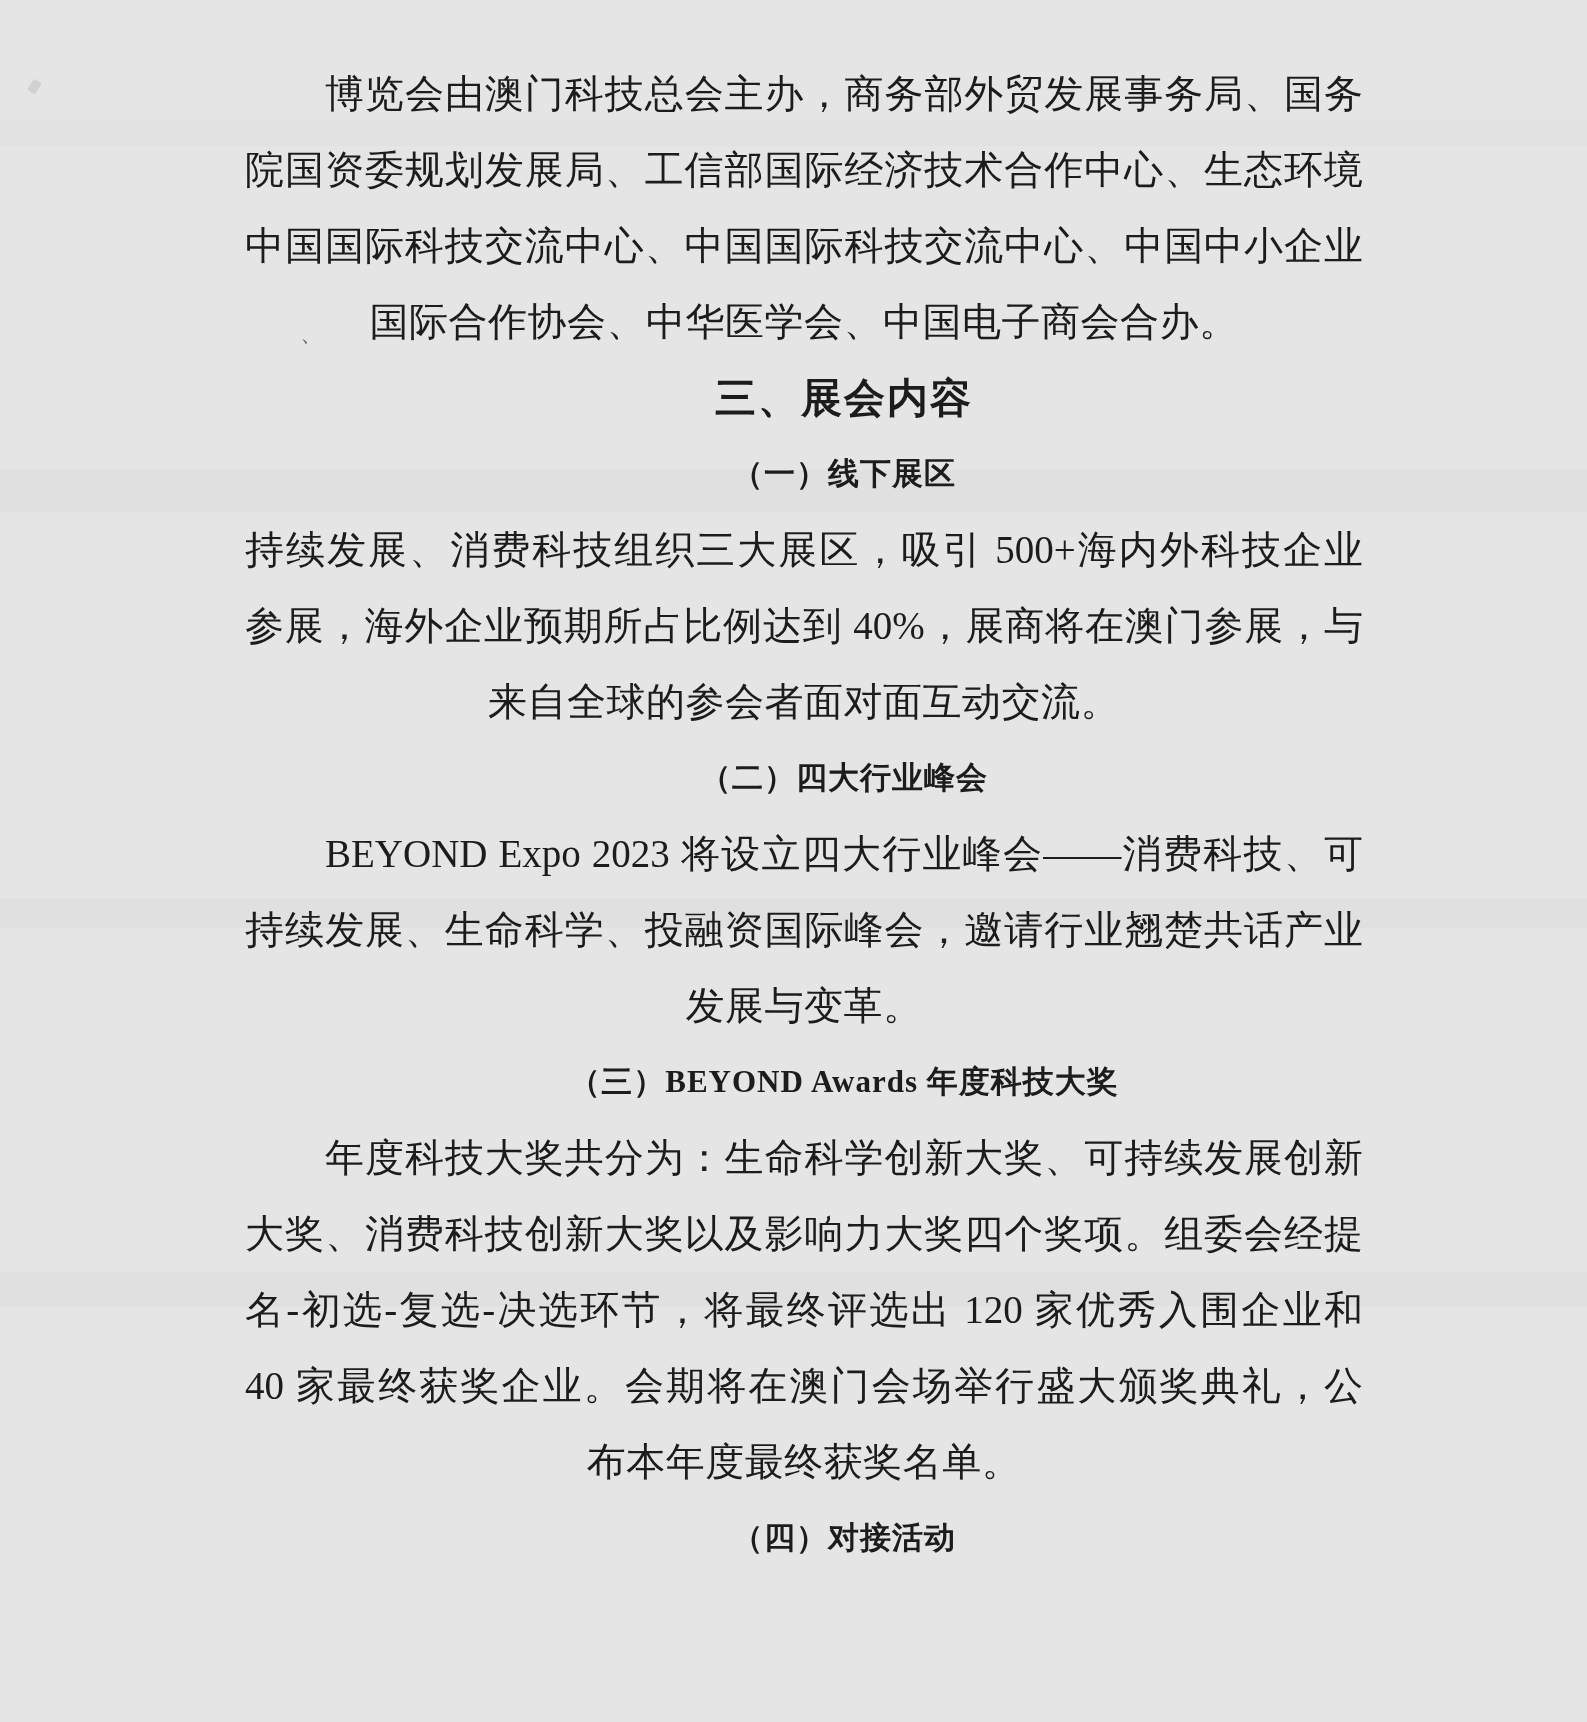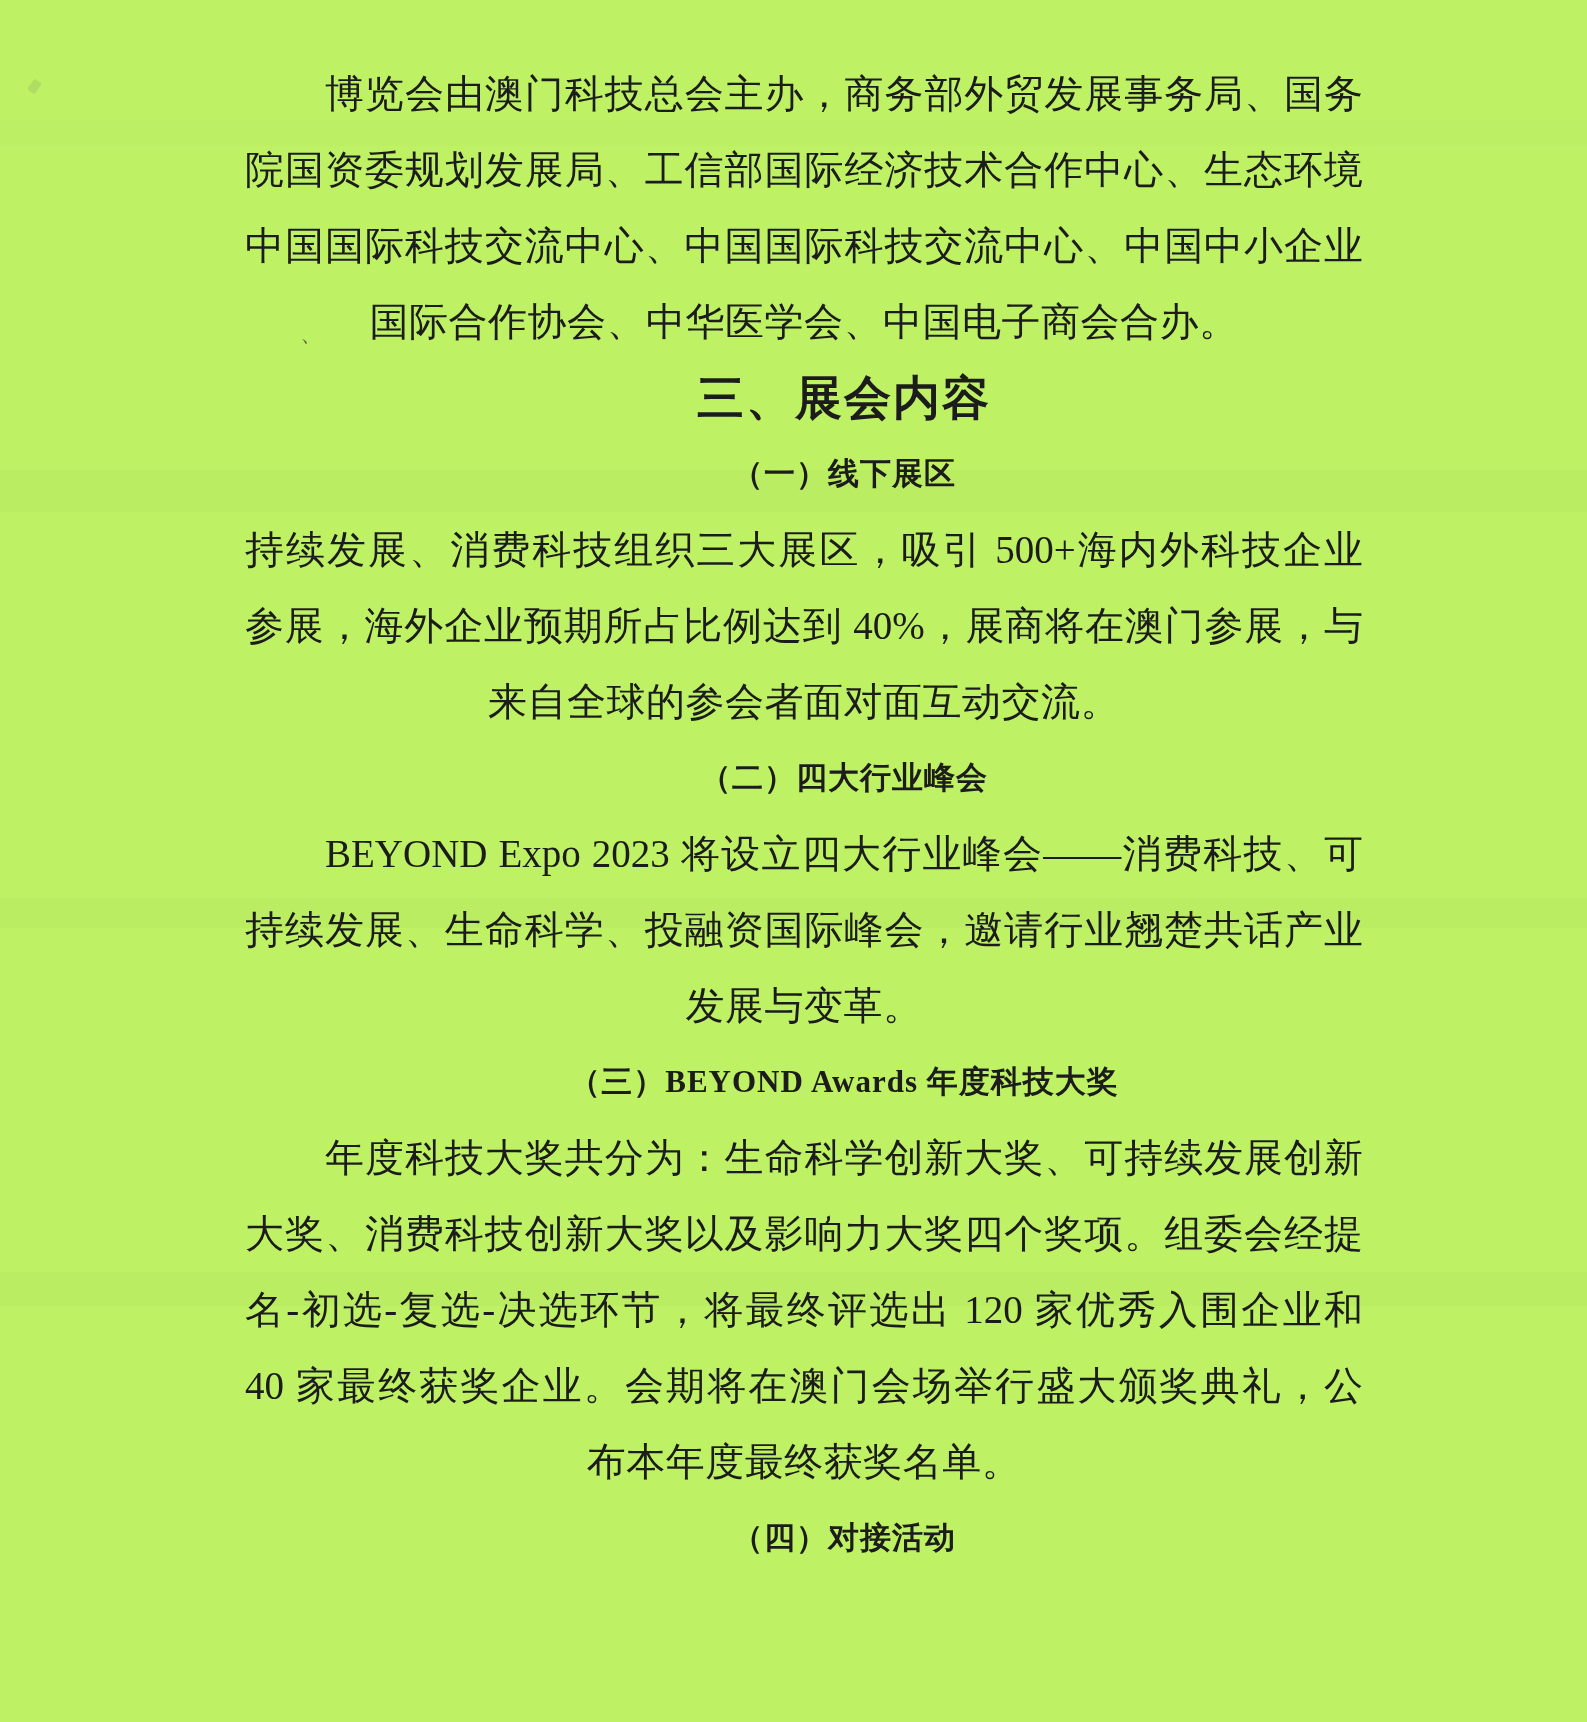--- a/index.html
+++ b/index.html
@@ -44,21 +44,21 @@
   .line.justify{
     white-space:normal;
     text-align:justify;
     text-align-last:justify;
     letter-spacing:0;
   }
   .line.indent{ text-indent:80px; }
   .line.h1{
     font-weight:bold;
     font-family:"Liberation Sans","DejaVu Sans",sans-serif;
-    font-size:47px;
+    font-size:41px;
     letter-spacing:2px;
   }
   .line.h2{
     font-weight:bold;
     font-size:31px;
     letter-spacing:1px;
   }
 
   
   .artifact{
@@ -76,21 +76,21 @@
     width:9px;height:13px;
     background:rgba(90,90,90,0.14);
     transform:rotate(35deg);
     border-radius:2px;
     pointer-events:none;
   }
 </style>
 </head>
 <body>
 
-<div class="page" style="background: #bef264;">
+<div class="page" style="background: #e5e5e5;">
   <div class="scan-band band1"></div>
   <div class="scan-band band2"></div>
   <div class="scan-band band3"></div>
   <div class="scan-band band4"></div>
 
   <div class="textblock" id="textblock" style="color: rgb(28, 28, 28);">
       <div class="line indent justify">博览会由澳门科技总会主办，商务部外贸发展事务局、国务</div>
       <div class="line justify">院国资委规划发展局、工信部国际经济技术合作中心、生态环境</div>
       <div class="line justify">中国国际科技交流中心、中国国际科技交流中心、中国中小企业</div>
       <div class="line">国际合作协会、中华医学会、中国电子商会合办。</div>

